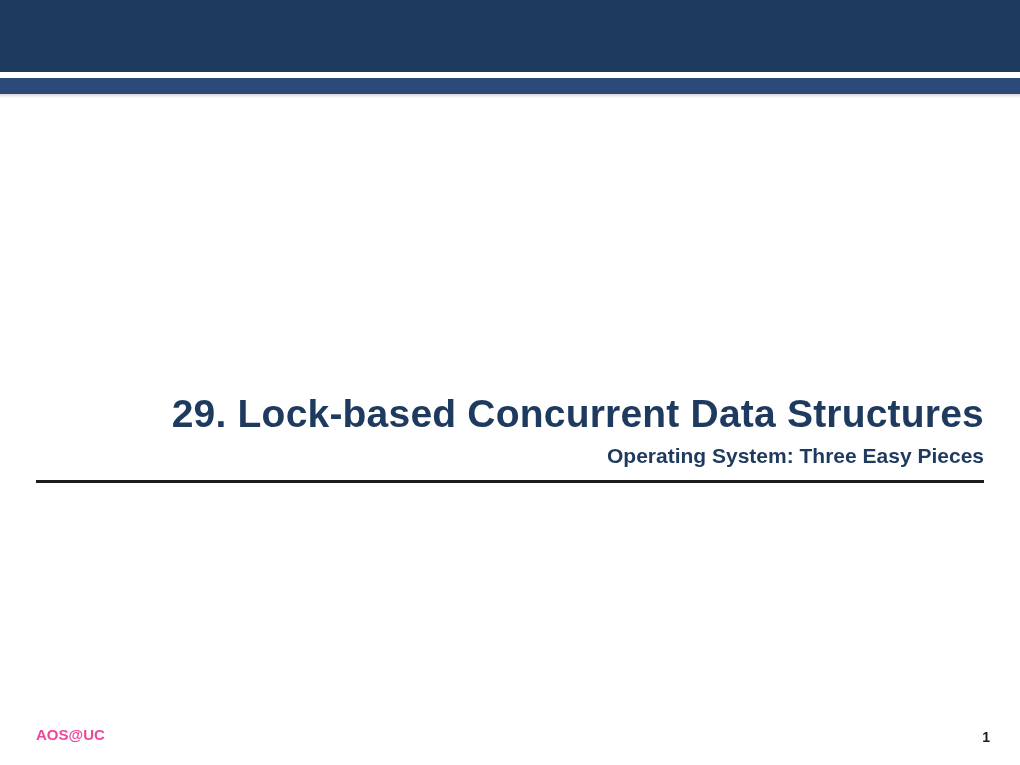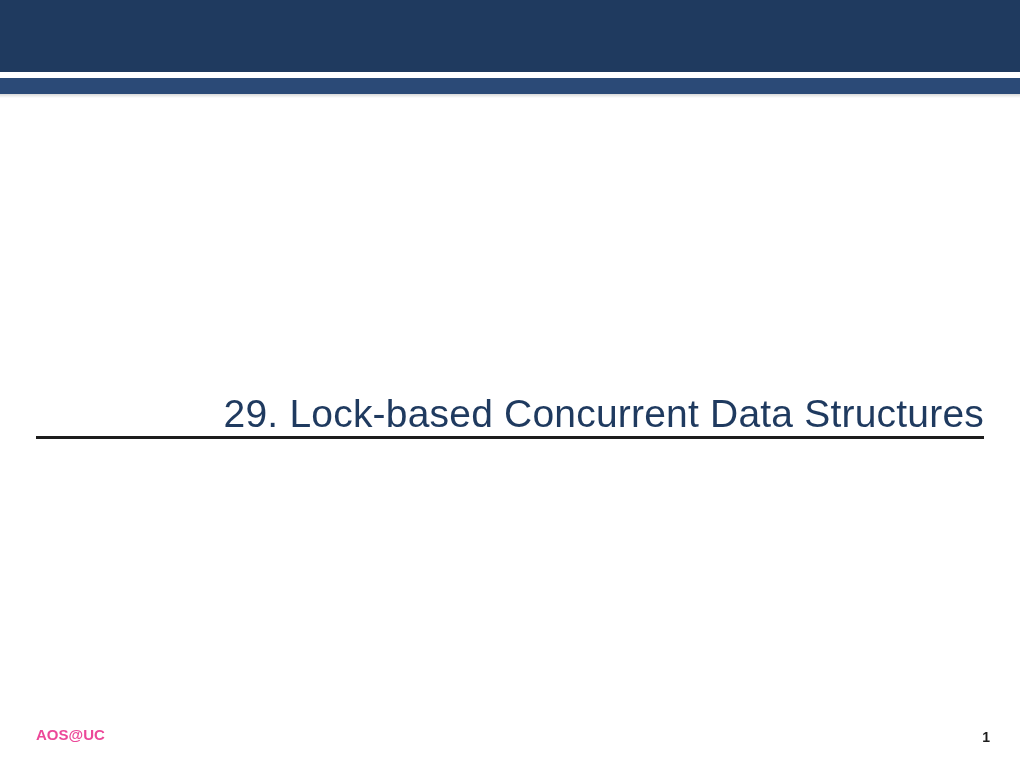--- a/index.html
+++ b/index.html
@@ -50,21 +50,21 @@
   }
   .title-block {
     position: absolute;
     left: 36px;
     right: 36px;
     top: 392px;
   }
   .title {
     color: #1f3a5f;
     font-size: 39px;
-    font-weight: 400;
+    font-weight: 700;
     text-align: right;
     letter-spacing: 0.2px;
   }
   .subtitle {
     color: #1f3a5f;
     font-size: 21px;
     font-weight: 700;
     text-align: right;
     margin-top: 8px;
     margin-bottom: 12px;
@@ -93,17 +93,18 @@
 </style>
 </head>
 <body>
 
 <div class="top-band"></div>
 <div class="top-sep"></div>
 <div class="top-accent"></div>
 
 <div class="title-block">
   <div class="title">29. Lock-based Concurrent Data Structures</div>
+  <div class="subtitle">Operating System: Three Easy Pieces</div>
   <div class="hr"></div>
 </div>
 
 <div class="footer-left">AOS@UC</div>
 <div class="footer-right">1</div>
 
 </body></html>

